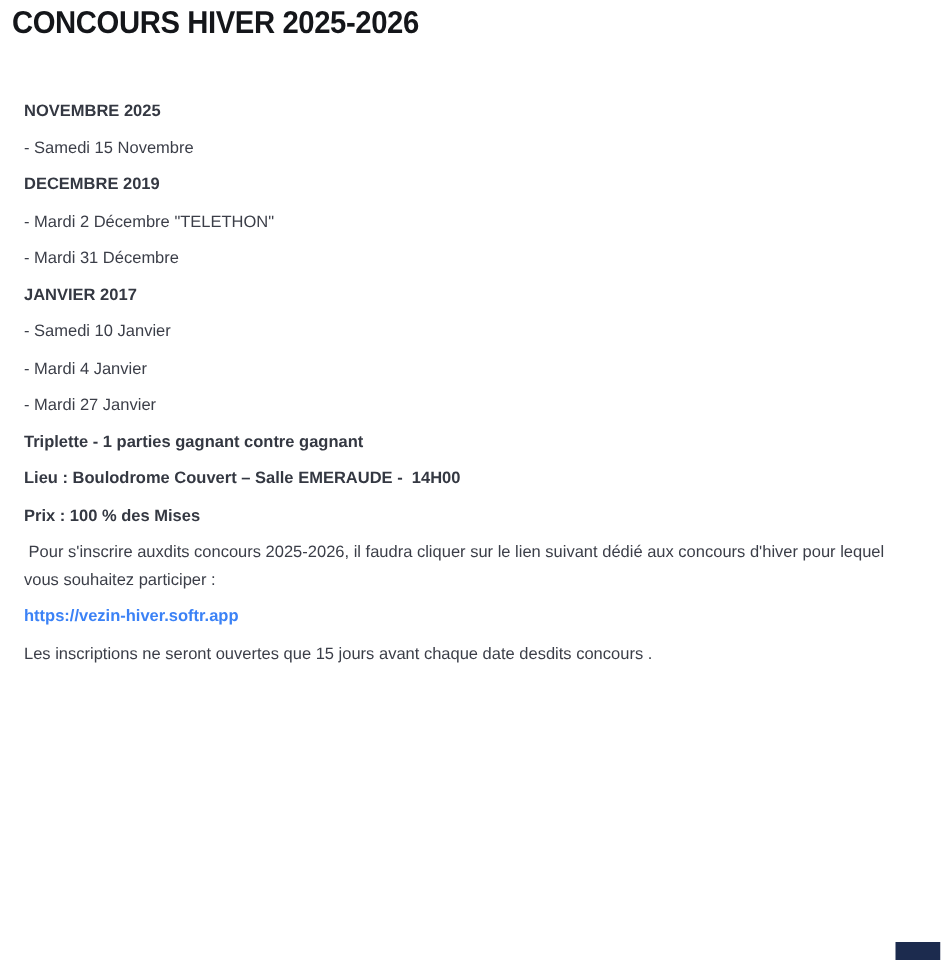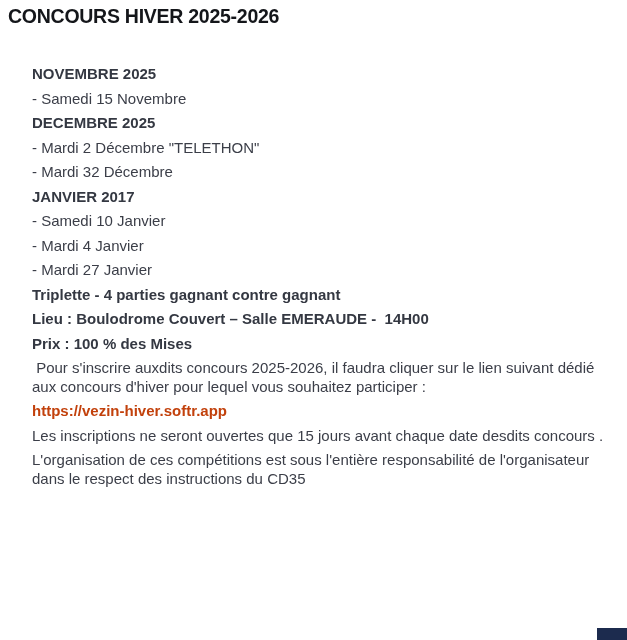--- a/index.html
+++ b/index.html
@@ -24,31 +24,31 @@
     transform: scaleX(0.93);
     transform-origin: left center;
     white-space: nowrap;
   }
   .content {
     margin-top: 37px;
     padding: 0 16px;
     max-width: 597px;
   }
   .content p {
-    margin: 0 0 6px 16px;
-    font-size: 15px;
+    margin: 0 0 6px 0;
+    font-size: 11px;
     line-height: 18.5px;
     white-space: pre-wrap;
   }
   .bold {
     font-weight: bold;
     color: #343842;
   }
   a.reg-link {
-    color: #c2410c;
+    color: #3b82f6;
     font-weight: bold;
     text-decoration: none;
   }
   .corner-widget {
     position: absolute;
     right: 0;
     bottom: 0;
     width: 30px;
     height: 12px;
     background: #1c2b4e;
@@ -61,41 +61,40 @@
   <h1 class="page-title">CONCOURS HIVER 2025-2026</h1>
 
   <div class="content">
 
     <section>
       <div>
         <p class="bold">NOVEMBRE 2025</p>
         <p>- Samedi 15 Novembre</p>
       </div>
       <div>
-        <p class="bold">DECEMBRE 2025</p>
+        <p class="bold">DECEMBRE 2019</p>
         <p>- Mardi 2 Décembre "TELETHON"</p>
-        <p>- Mardi 32 Décembre</p>
+        <p>- Mardi 31 Décembre</p>
       </div>
       <div>
         <p class="bold">JANVIER 2017</p>
         <p>- Samedi 10 Janvier</p>
         <p>- Mardi 4 Janvier</p>
         <p>- Mardi 27 Janvier</p>
       </div>
     </section>
 
     <section>
-      <p class="bold">Triplette - 4 parties gagnant contre gagnant</p>
+      <p class="bold">Triplette - 1 parties gagnant contre gagnant</p>
       <p class="bold">Lieu : Boulodrome Couvert – Salle EMERAUDE -  14H00</p>
       <p class="bold">Prix : 100 % des Mises</p>
     </section>
 
     <section>
       <p> Pour s'inscrire auxdits concours 2025-2026, il faudra cliquer sur le lien suivant dédié aux concours d'hiver pour lequel vous souhaitez participer :</p>
       <p><a class="reg-link" href="#">https://vezin-hiver.softr.app</a></p>
       <p>Les inscriptions ne seront ouvertes que 15 jours avant chaque date desdits concours .</p>
-      <p>L'organisation de ces compétitions est sous l'entière responsabilité de l'organisateur dans le respect des instructions du CD35</p>
     </section>
 
   </div>
 </main>
 
 <div class="corner-widget"></div>
 
 </body></html>

